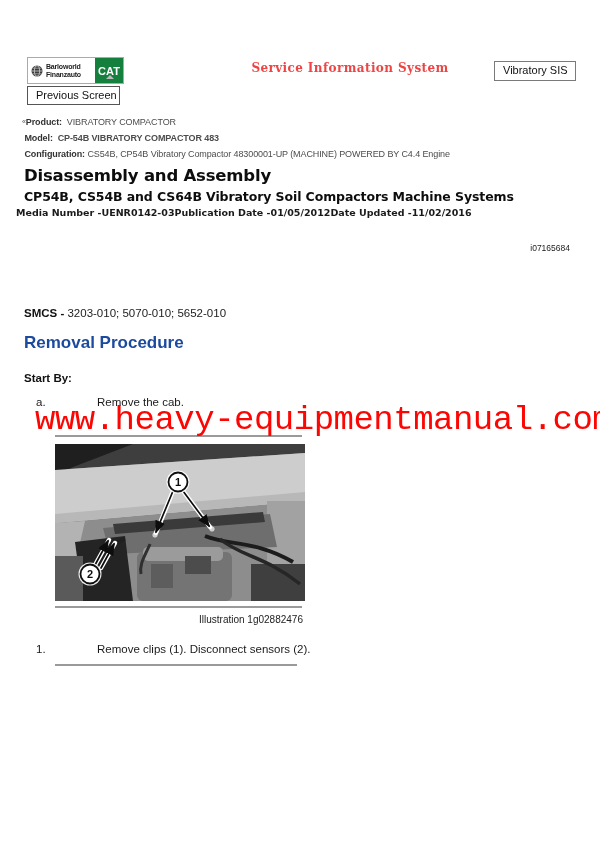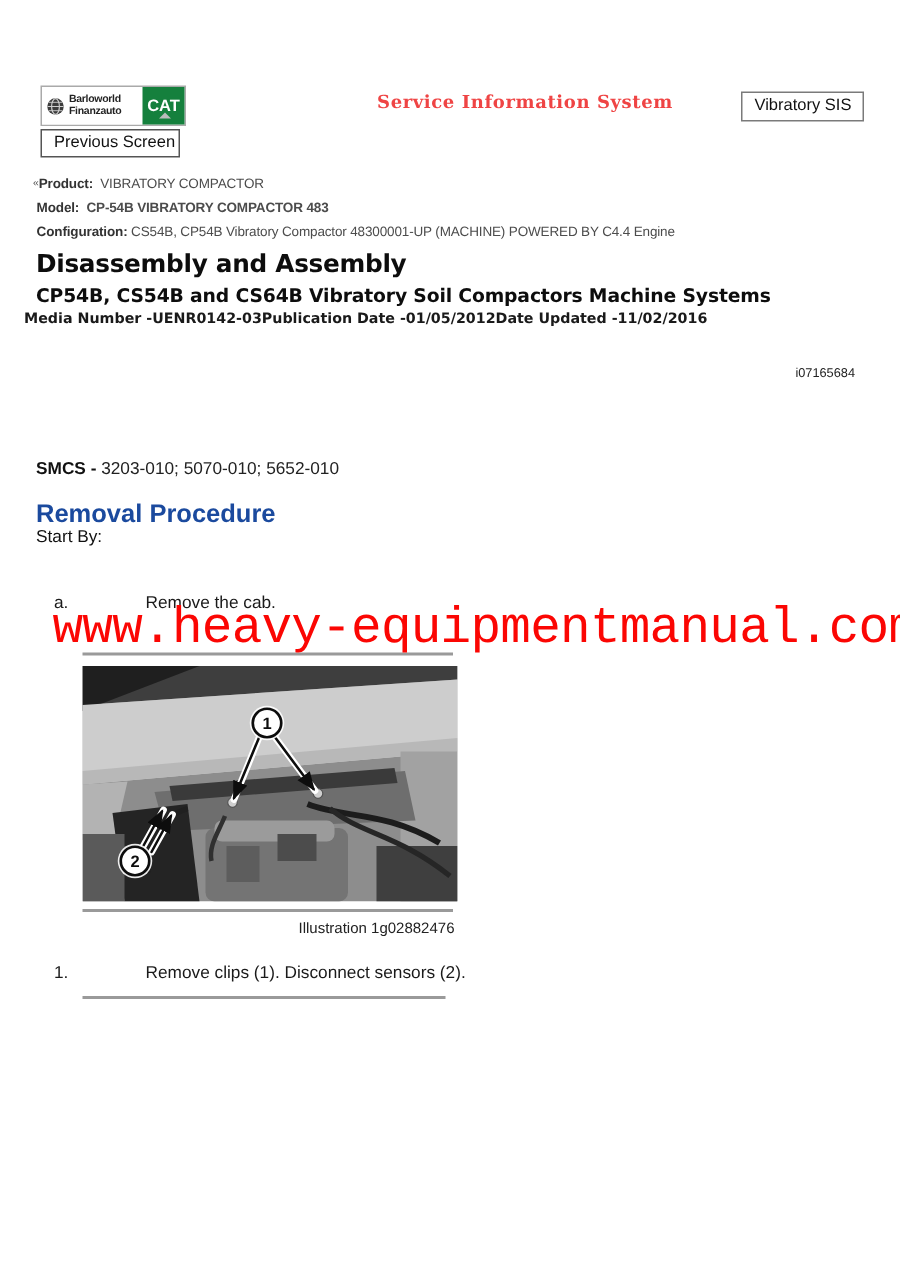--- a/index.html
+++ b/index.html
@@ -46,21 +46,21 @@
   .media-row{ position:absolute; left:16px; top:207px; width:554px; display:flex;
     justify-content:flex-start; font-family:"DejaVu Sans",sans-serif; font-weight:bold;
     font-size:9.5px; color:#1a1a1a; }
   .doc-id{ position:absolute; top:243px; right:30px; font-size:8.5px; color:#222; }
   
   .h-article{ position:absolute; left:24px; top:264px; font-weight:bold; font-size:18px;
     color:#1b4a9e; letter-spacing:-0.2px; white-space:nowrap; }
   .smcs{ position:absolute; left:24px; top:307px; font-size:11.5px; color:#222; }
   .smcs b{ color:#111; }
   .h-removal{ position:absolute; left:24px; top:333px; font-weight:bold; font-size:17px; color:#1b4a9e; }
-  .startby{ position:absolute; left:24px; top:352px; font-weight:normal; font-size:11.5px; color:#111; }
+  .startby{ position:absolute; left:24px; top:372px; font-weight:bold; font-size:11.5px; color:#111; }
   .step{ position:absolute; font-size:11.5px; color:#1a1a1a; white-space:nowrap; }
   .step .mark{ position:absolute; left:0; }
   .step .txt{ position:absolute; left:16px;padding-left:45px; }
   .step-a{ left:36px; top:396px; }
   .step-1{ left:36px; top:643px; }
   
   .watermark{
     position:absolute; left:35px; top:401px; z-index:6;
     font-size:34px; color:#fb0603; letter-spacing:-0.5px; white-space:nowrap;
     font-family:Liberation Mono, monospace;

